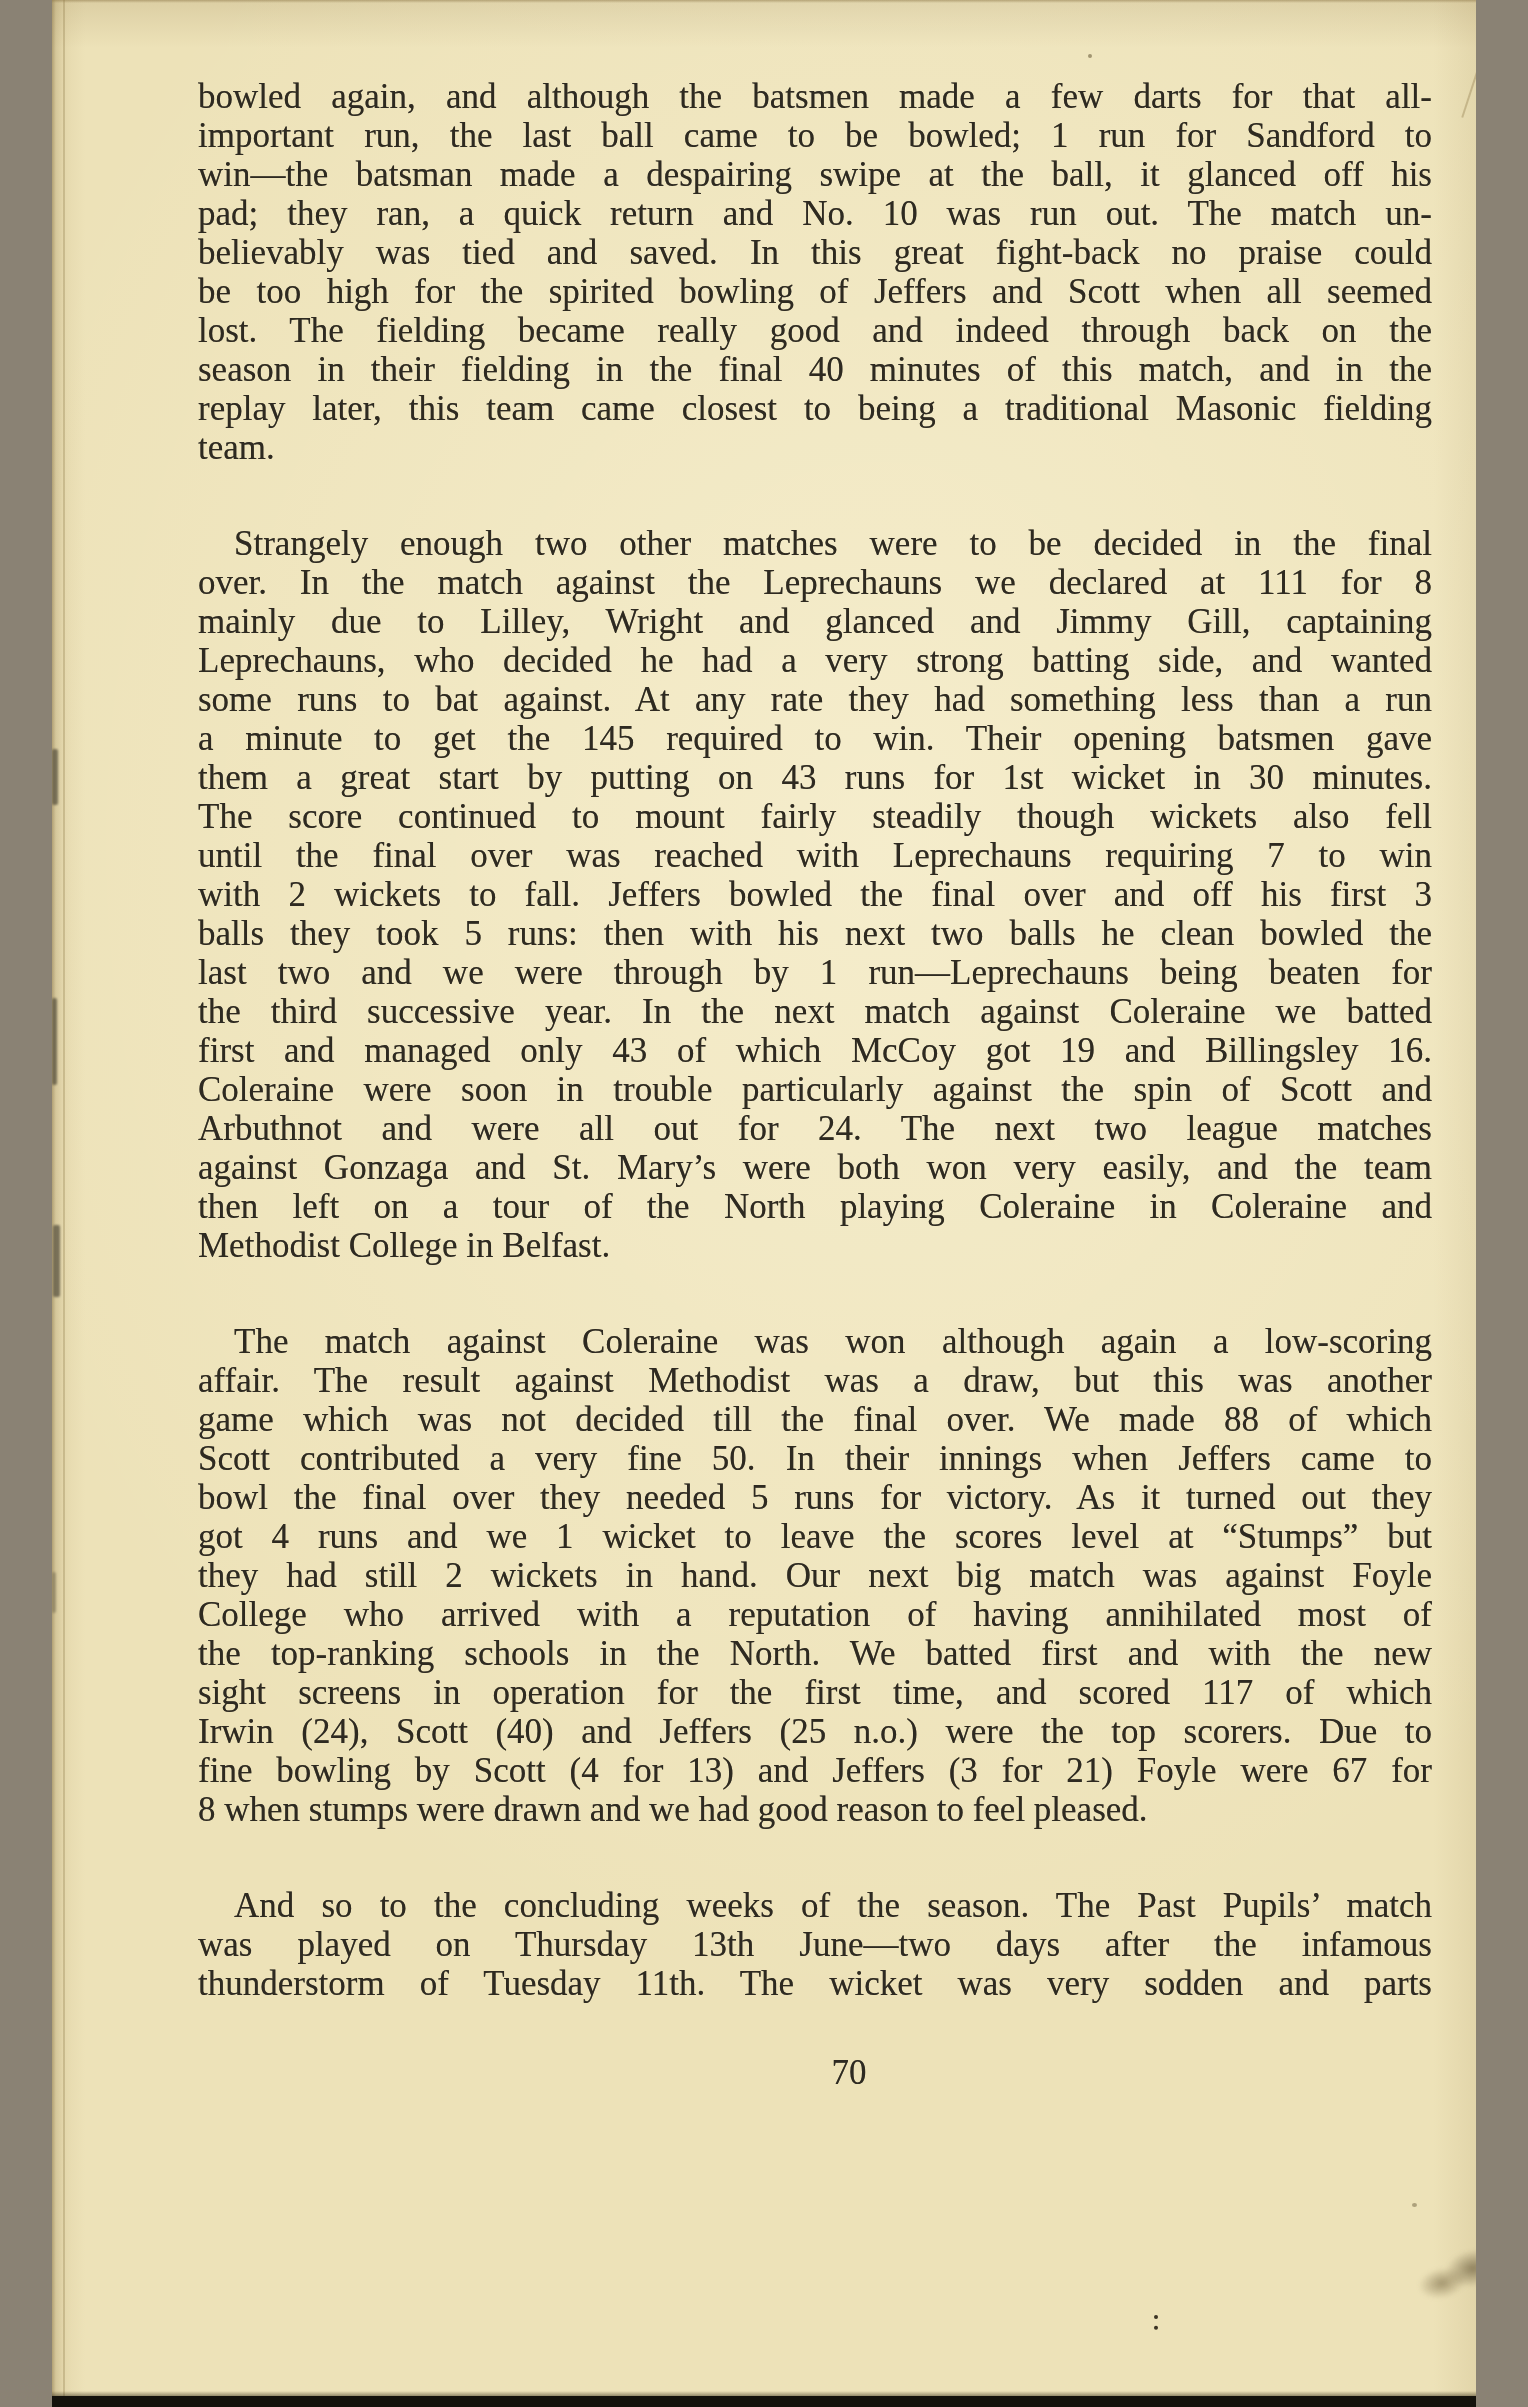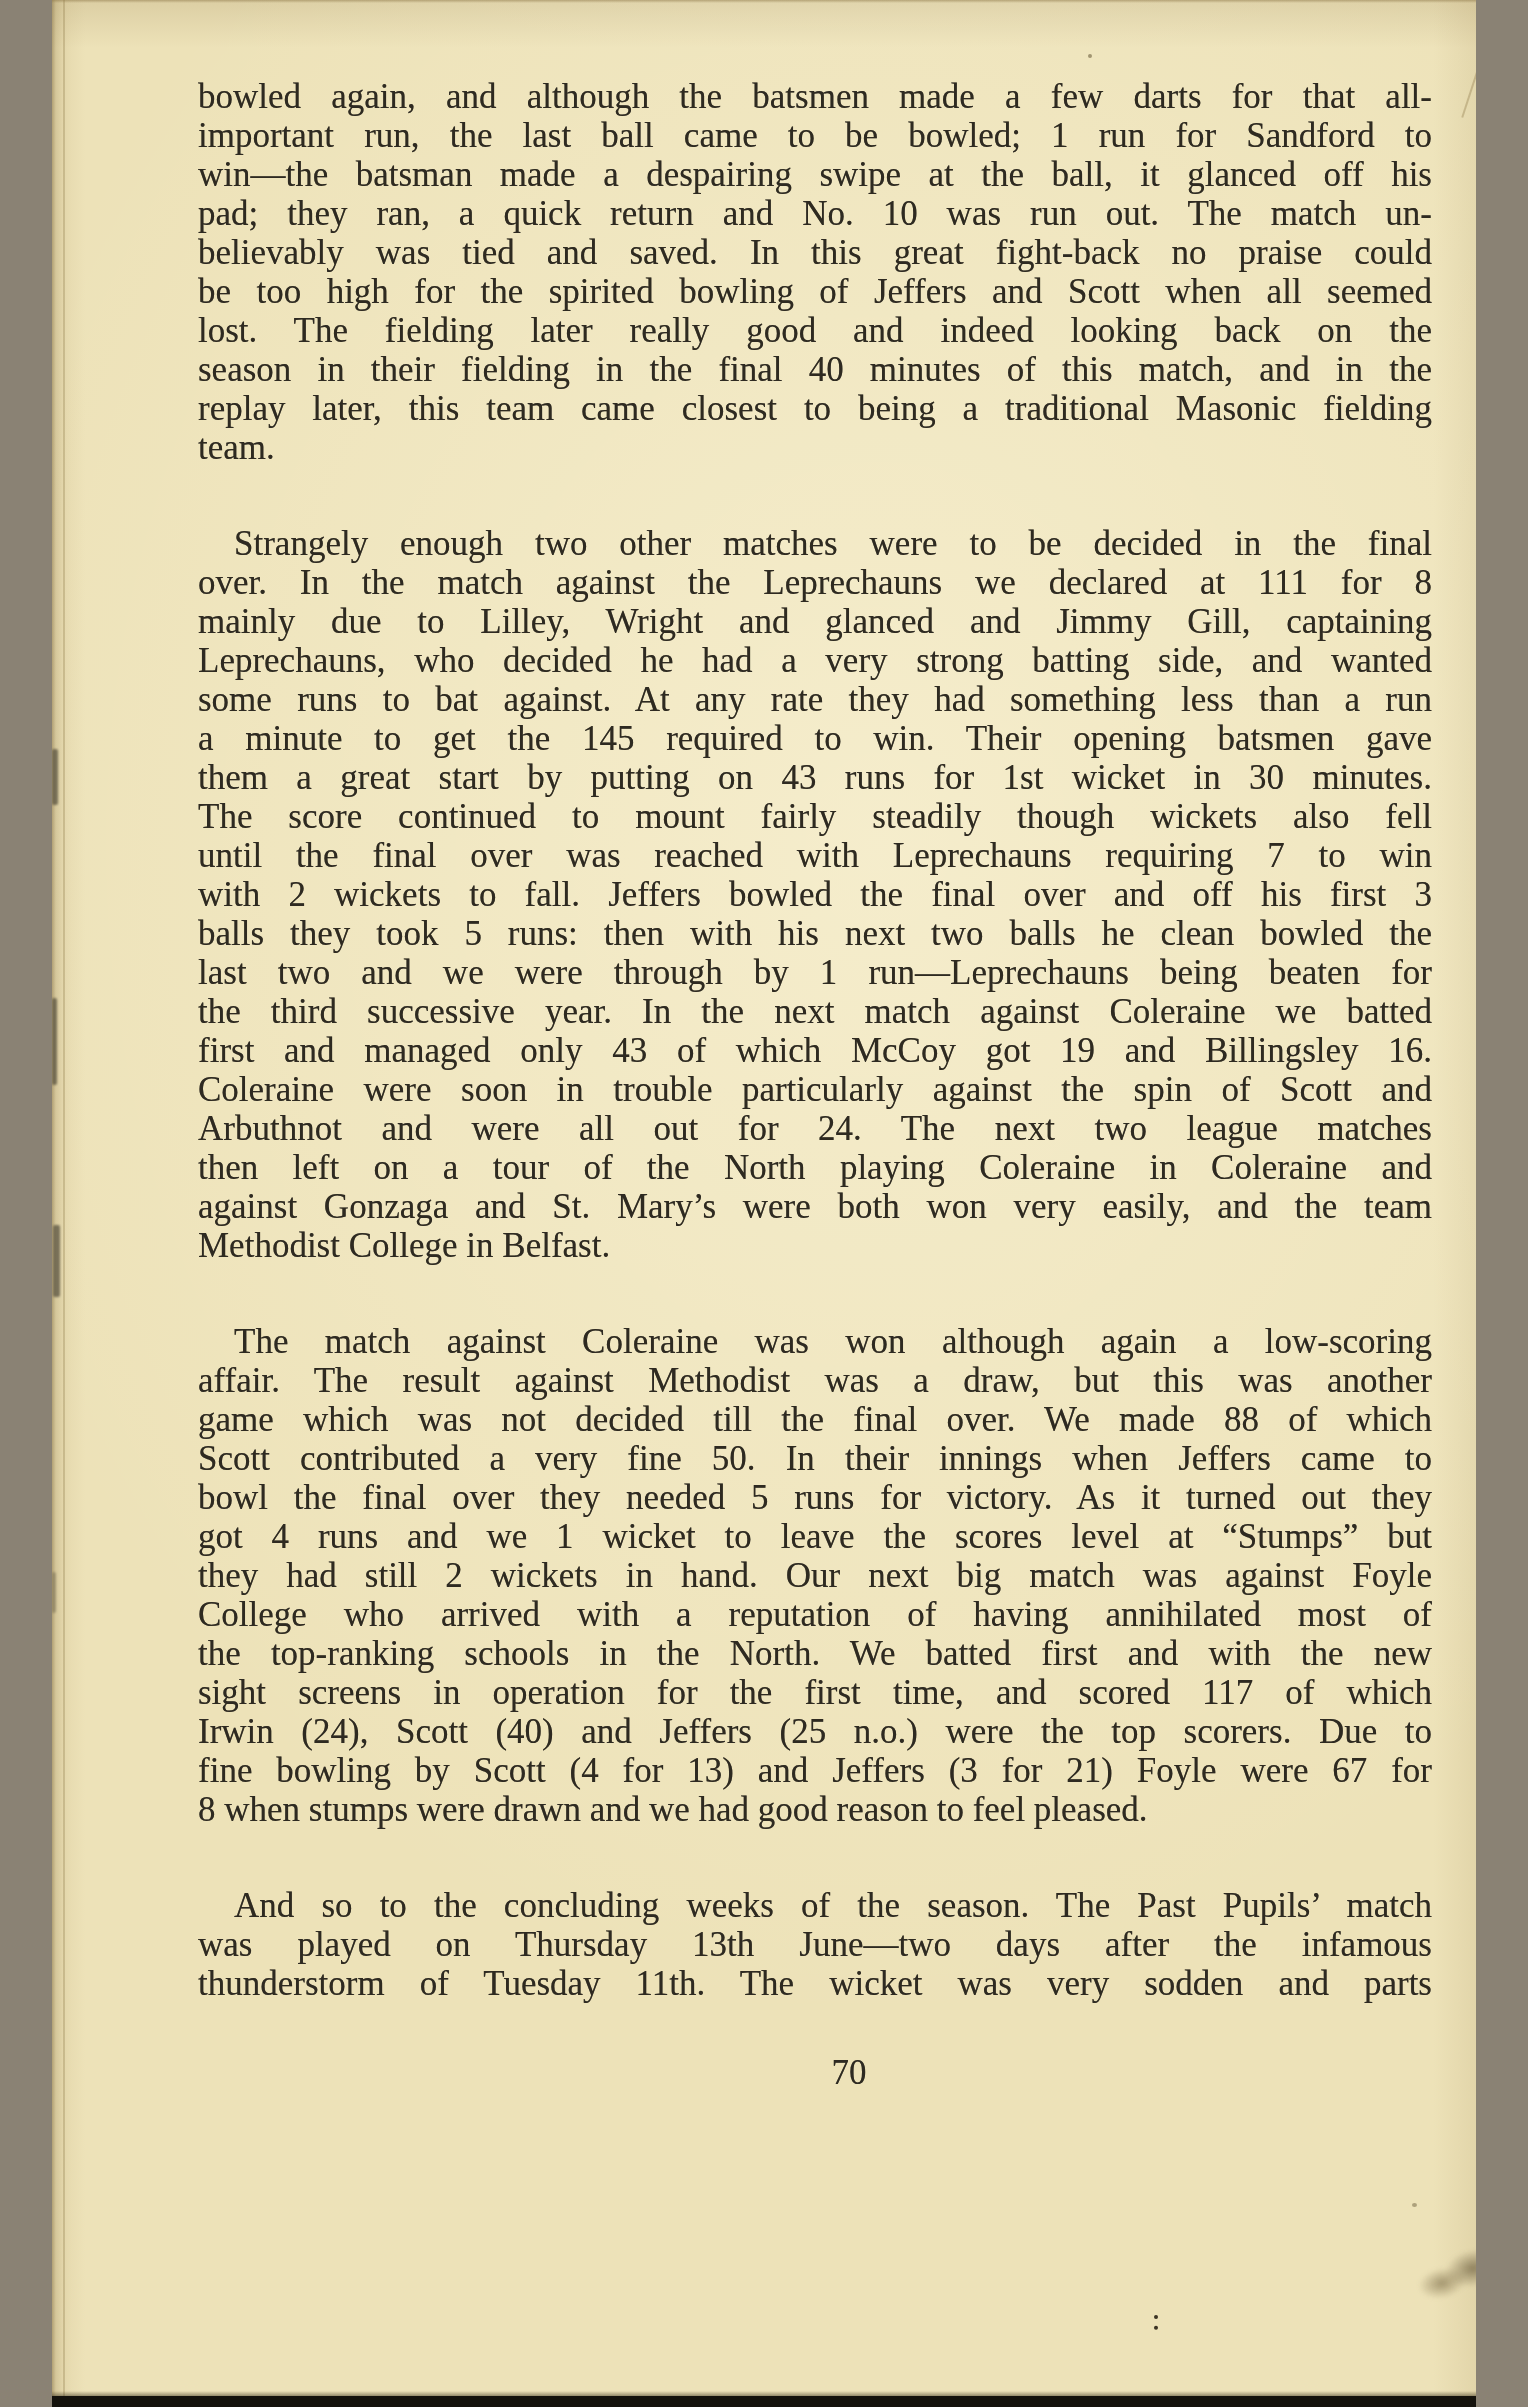--- a/index.html
+++ b/index.html
@@ -119,21 +119,21 @@
   <div class="bottom-edge"></div>
 
   <div class="text-block">
       <div class="paragraph">
         <div class="line">bowled again, and although the batsmen made a few darts for that all-</div>
         <div class="line">important run, the last ball came to be bowled; 1 run for Sandford to</div>
         <div class="line">win—the batsman made a despairing swipe at the ball, it glanced off his</div>
         <div class="line">pad; they ran, a quick return and No. 10 was run out. The match un-</div>
         <div class="line">believably was tied and saved. In this great fight-back no praise could</div>
         <div class="line">be too high for the spirited bowling of Jeffers and Scott when all seemed</div>
-        <div class="line">lost. The fielding later really good and indeed looking back on the</div>
+        <div class="line">lost. The fielding became really good and indeed through back on the</div>
         <div class="line">season in their fielding in the final 40 minutes of this match, and in the</div>
         <div class="line">replay later, this team came closest to being a traditional Masonic fielding</div>
         <div class="line last">team.</div>
       </div>
       <div class="paragraph indent">
         <div class="line">Strangely enough two other matches were to be decided in the final</div>
         <div class="line">over. In the match against the Leprechauns we declared at 111 for 8</div>
         <div class="line">mainly due to Lilley, Wright and glanced and Jimmy Gill, captaining</div>
         <div class="line">Leprechauns, who decided he had a very strong batting side, and wanted</div>
         <div class="line">some runs to bat against. At any rate they had something less than a run</div>
@@ -141,22 +141,22 @@
         <div class="line">them a great start by putting on 43 runs for 1st wicket in 30 minutes.</div>
         <div class="line">The score continued to mount fairly steadily though wickets also fell</div>
         <div class="line">until the final over was reached with Leprechauns requiring 7 to win</div>
         <div class="line">with 2 wickets to fall. Jeffers bowled the final over and off his first 3</div>
         <div class="line">balls they took 5 runs: then with his next two balls he clean bowled the</div>
         <div class="line">last two and we were through by 1 run—Leprechauns being beaten for</div>
         <div class="line">the third successive year. In the next match against Coleraine we batted</div>
         <div class="line">first and managed only 43 of which McCoy got 19 and Billingsley 16.</div>
         <div class="line">Coleraine were soon in trouble particularly against the spin of Scott and</div>
         <div class="line">Arbuthnot and were all out for 24. The next two league matches</div>
+        <div class="line">against Gonzaga and St. Mary’s were both won very easily, and the team</div>
         <div class="line">then left on a tour of the North playing Coleraine in Coleraine and</div>
-        <div class="line">against Gonzaga and St. Mary’s were both won very easily, and the team</div>
         <div class="line last">Methodist College in Belfast.</div>
       </div>
       <div class="paragraph indent">
         <div class="line">The match against Coleraine was won although again a low-scoring</div>
         <div class="line">affair. The result against Methodist was a draw, but this was another</div>
         <div class="line">game which was not decided till the final over. We made 88 of which</div>
         <div class="line">Scott contributed a very fine 50. In their innings when Jeffers came to</div>
         <div class="line">bowl the final over they needed 5 runs for victory. As it turned out they</div>
         <div class="line">got 4 runs and we 1 wicket to leave the scores level at “Stumps” but</div>
         <div class="line">they had still 2 wickets in hand. Our next big match was against Foyle</div>

